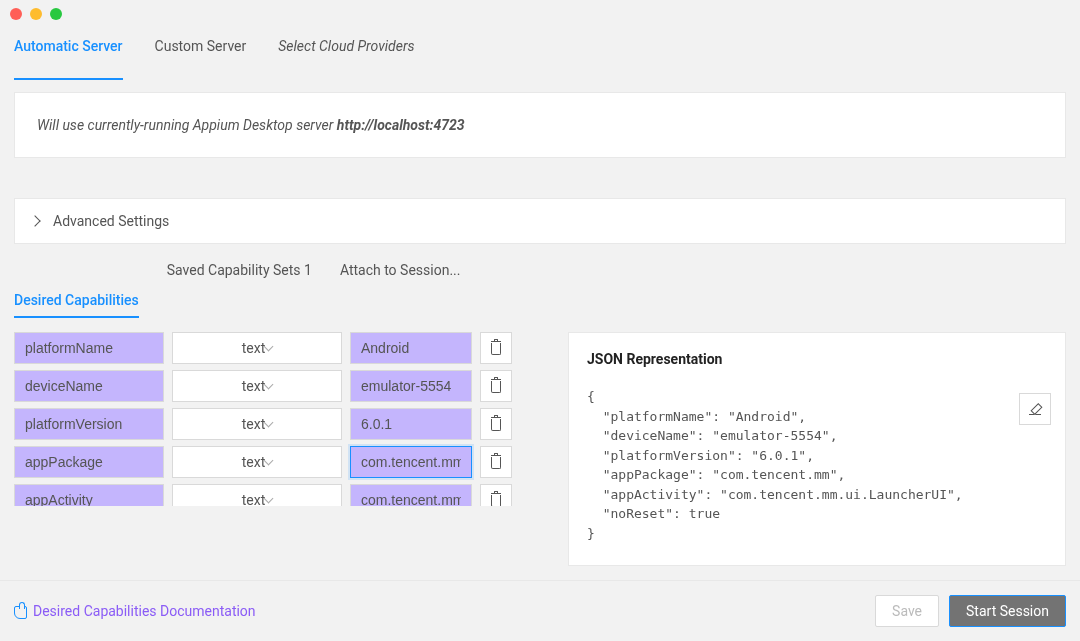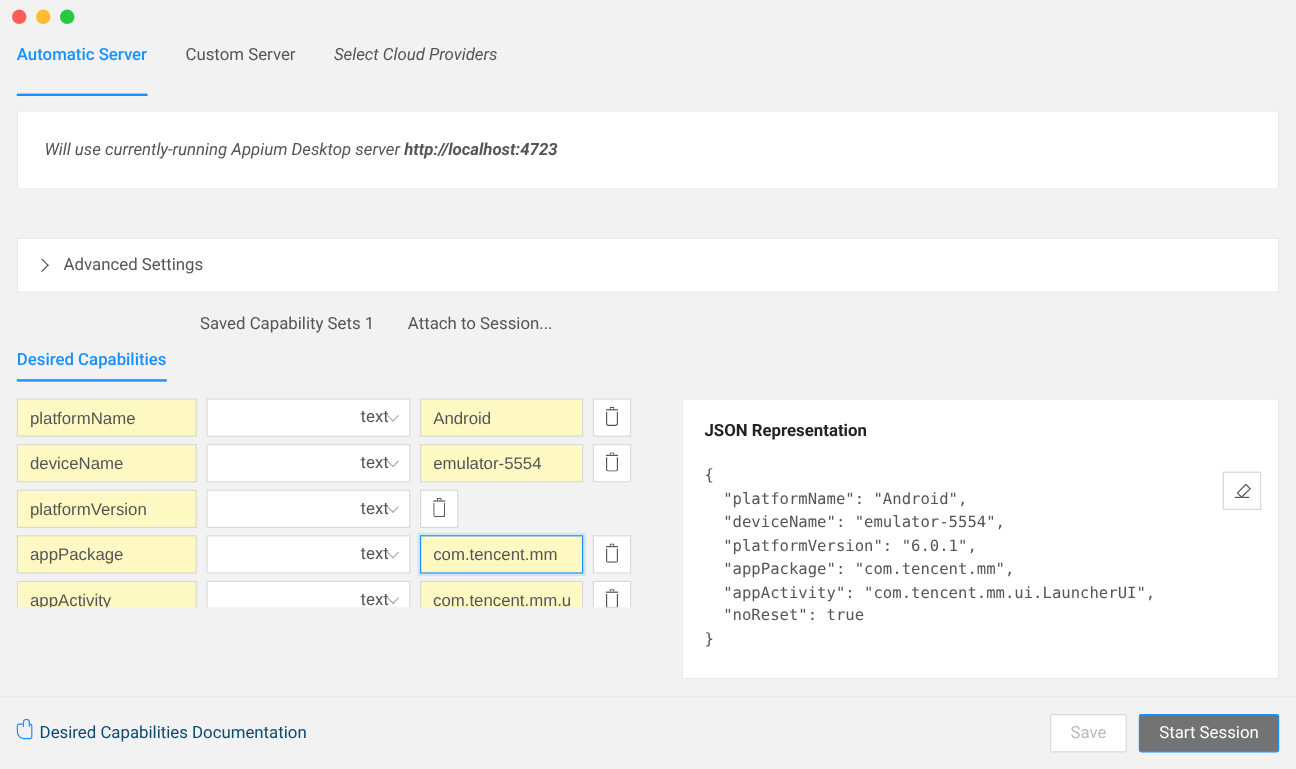--- a/index.html
+++ b/index.html
@@ -95,38 +95,38 @@
   .json-col { flex: 1; }
 
   .cap-row {
     display: flex;
     gap: 8px;
     margin-bottom: 6px;
   }
   .cap-input {
     height: 32px;
     border: 1px solid #d9d9d9;
-    background: #fef9c3;
+    background: #c4b5fd;
     padding: 0 10px;
     font-size: 14px;
     color: #555;
     outline: none;
   }
   .cap-input.w1 { width: 150px; }
-  .cap-input.w3 { width: 136px; }
+  .cap-input.w3 { width: 122px; }
   .cap-input.focus { border-color: #1890ff; box-shadow: 0 0 0 2px rgba(24,144,255,0.15); }
   .cap-select {
     width: 170px;
     height: 32px;
     border: 1px solid #d9d9d9;
     background: #fff;
     padding: 0 10px;
     display: flex;
     align-items: center;
-    justify-content: flex-end;
+    justify-content: center;
     cursor: pointer;
     color: #555;
   }
   .chev-down {
     width: 7px; height: 7px;
     border-right: 1px solid #aaa;
     border-bottom: 1px solid #aaa;
     transform: rotate(45deg);
     margin-top: -3px;
   }
@@ -192,24 +192,24 @@
     position: absolute;
     bottom: 0; left: 0; right: 0;
     border-top: 1px solid #e8e8e8;
     padding: 14px 14px;
     display: flex;
     align-items: center;
     justify-content: space-between;
     background: #f2f2f2;
   }
   .doc-link {
-    color: #0c4a6e;
-    cursor: pointer;
-    display: flex;
-    align-items: flex-start;
+    color: #8b5cf6;
+    cursor: pointer;
+    display: flex;
+    align-items: flex-end;
     gap: 6px;
   }
   .thumb-icon {
     width: 13px; height: 13px;
     border: 1.5px solid #1890ff;
     border-radius: 2px 2px 2px 6px;
     position: relative;
   }
   .thumb-icon::before {
     content:""; position:absolute; top:-5px; left:4px; width:4px; height:6px;
@@ -294,20 +294,21 @@
             <div class="body"></div>
           </div>
         </div>
       </div>
       <div class="cap-row">
         <input class="cap-input w1" value="platformVersion" style="">
         <div class="cap-select">
           <span>text</span>
           <div class="chev-down"></div>
         </div>
+        <input class="cap-input w3" value="6.0.1" style="">
         <div class="del-btn">
           <div class="trash-icon">
             <div class="lid"></div>
             <div class="body"></div>
           </div>
         </div>
       </div>
       <div class="cap-row">
         <input class="cap-input w1" value="appPackage" style="">
         <div class="cap-select">

